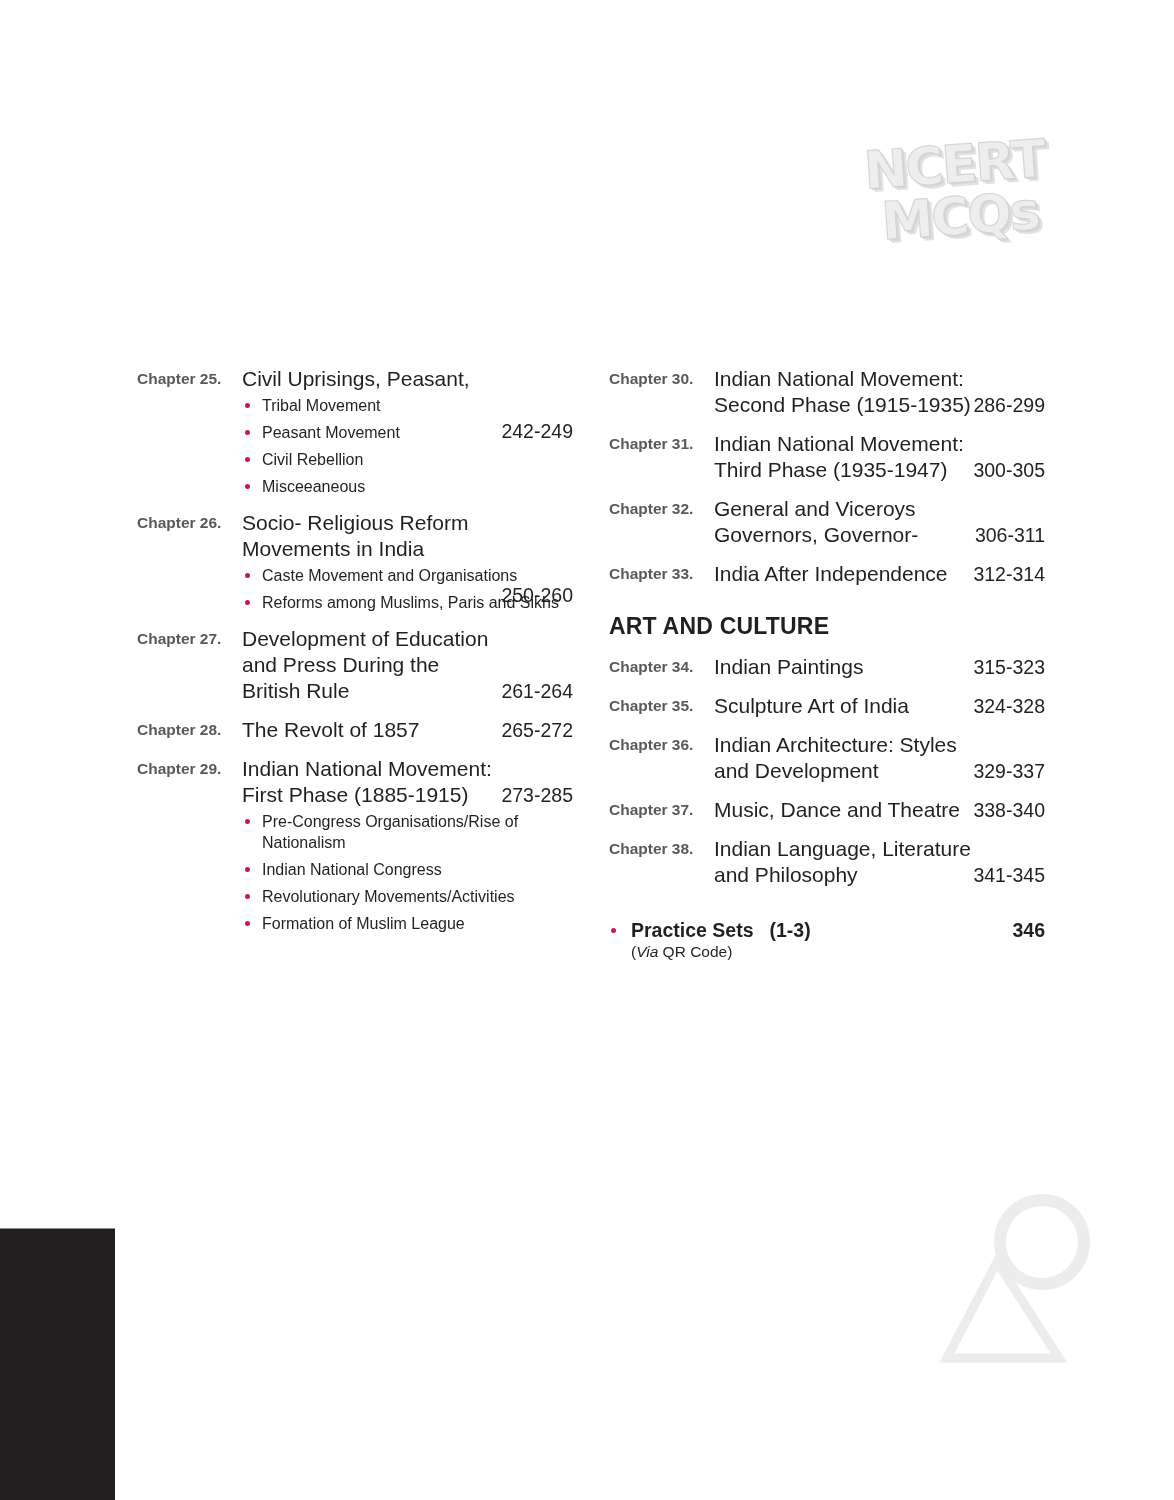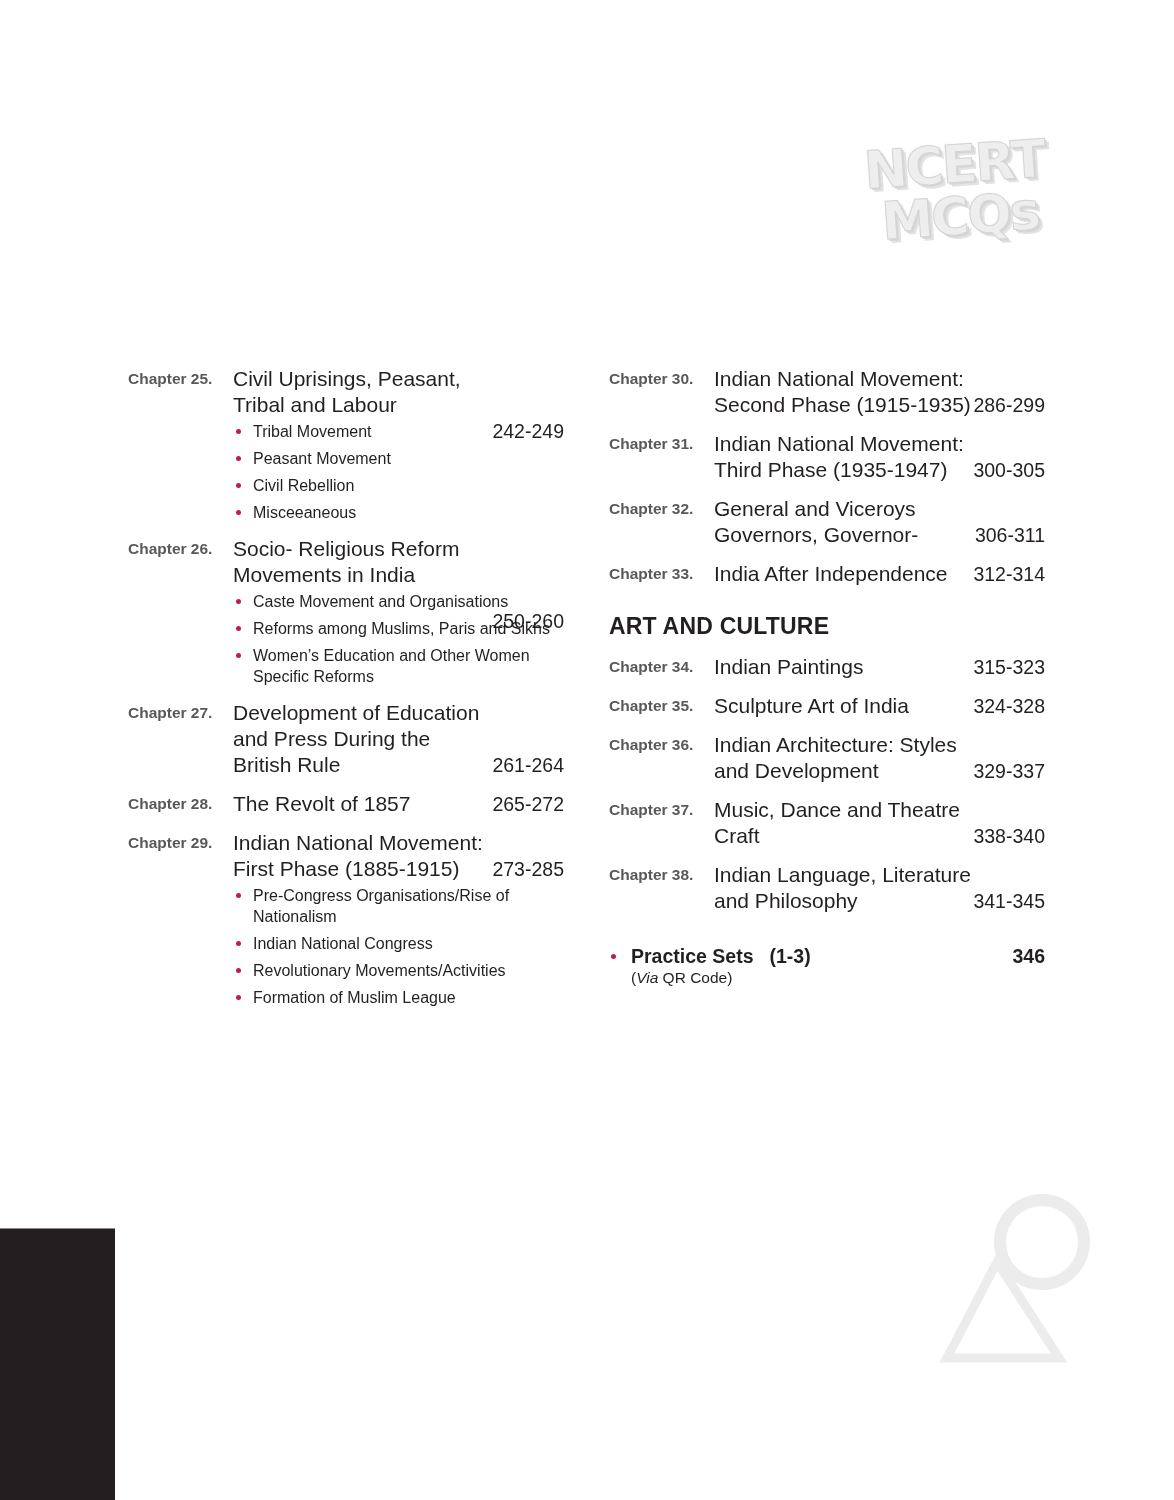--- a/index.html
+++ b/index.html
@@ -13,21 +13,21 @@
   }
   .logo span {
     display:block; font-family:"DejaVu Sans", sans-serif; font-weight:900;
     font-size:52px; line-height:52px; color:#eeeeee; letter-spacing:-2px;
     text-shadow: 2px 2px 0 #d6d6d6, 4px 4px 0 #e3e3e3, -1px -1px 0 #f7f7f7;
     -webkit-text-stroke: 1px #d4d4d4;
   }
   .logo span.l2 { margin-left:14px; }
 
   .col { position:absolute; top:366px; }
-  .col.left { left:128px; width:436px; }
+  .col.left { left:137px; width:436px; }
   .col.right { left:609px; width:436px; }
 
   .entry { position:relative; margin-bottom:13px; }
   .entry .ch {
     position:absolute; left:0; top:4px; font-weight:bold; font-size:15.5px; color:#58595b;
     white-space:nowrap;
   }
   .entry .title {
     margin-left:105px; font-size:21px; line-height:26px; color:#231f20;
   }
@@ -69,41 +69,39 @@
 <div class="logo">
   <span>NCERT</span>
   <span class="l2">MCQs</span>
 </div>
 
 <div class="col left" id="left-col">
     <div class="entry has-subs">
       <span class="ch">Chapter 25.</span>
       <div class="title">
         <span class="line">Civil Uprisings, Peasant,</span>
-        <span class="line">Tribal and Labour</span>
       </div>
       <span class="pages" style="top: 52px;">242-249</span>
       <ul class="subs">
         <li><span class="bullet"></span><span>Tribal Movement</span></li>
         <li><span class="bullet"></span><span>Peasant Movement</span></li>
         <li><span class="bullet"></span><span>Civil Rebellion</span></li>
         <li><span class="bullet"></span><span>Misceeaneous</span></li>
       </ul>
     </div>
     <div class="entry has-subs">
       <span class="ch">Chapter 26.</span>
       <div class="title">
         <span class="line">Socio- Religious Reform</span>
         <span class="line">Movements in India</span>
       </div>
       <span class="pages" style="top: 26px; margin-top: 46px;">250-260</span>
       <ul class="subs">
         <li><span class="bullet"></span><span>Caste Movement and Organisations</span></li>
         <li><span class="bullet"></span><span>Reforms among Muslims, Paris and Sikhs</span></li>
-        <li><span class="bullet"></span><span>Women’s Education and Other Women Specific Reforms</span></li>
       </ul>
     </div>
     <div class="entry">
       <span class="ch">Chapter 27.</span>
       <div class="title">
         <span class="line">Development of Education</span>
         <span class="line">and Press During the</span>
         <span class="line">British Rule</span>
       </div>
       <span class="pages">261-264</span>
@@ -186,21 +184,20 @@
         <div class="title">
           <span class="line">Indian Architecture: Styles</span>
           <span class="line">and Development</span>
         </div>
         <span class="pages">329-337</span>
       </div>
       <div class="entry">
         <span class="ch">Chapter 37.</span>
         <div class="title">
           <span class="line">Music, Dance and Theatre</span>
-          <span class="line">Craft</span>
         </div>
         <span class="pages">338-340</span>
       </div>
       <div class="entry">
         <span class="ch">Chapter 38.</span>
         <div class="title">
           <span class="line">Indian Language, Literature</span>
           <span class="line">and Philosophy</span>
         </div>
         <span class="pages">341-345</span>

